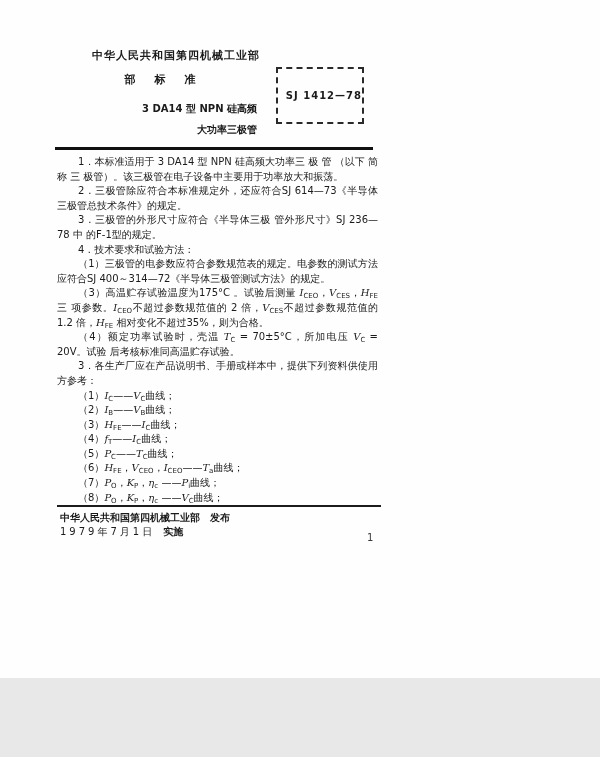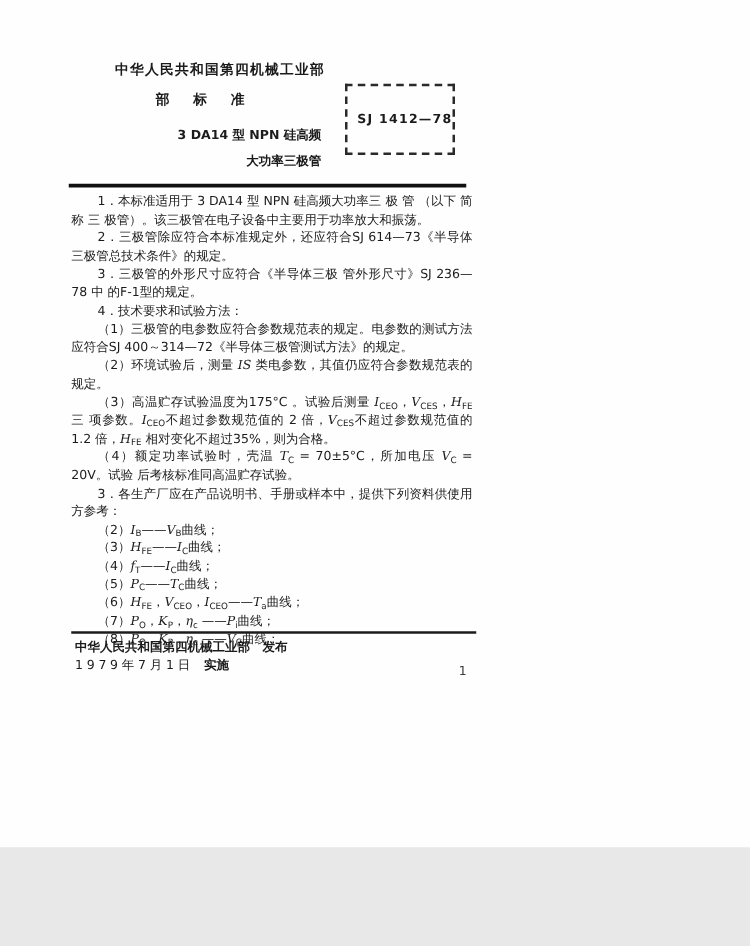--- a/index.html
+++ b/index.html
@@ -81,24 +81,24 @@
   </div>
 
   <div class="header-rule"></div>
 
   <div class="body-text">
       <p>1．本标准适用于 3 DA14 型 NPN 硅高频大功率三 极 管 （以下 简 称 三 极管）。该三极管在电子设备中主要用于功率放大和振荡。</p>
       <p>2．三极管除应符合本标准规定外，还应符合SJ 614—73《半导体三极管总技术条件》的规定。</p>
       <p>3．三极管的外形尺寸应符合《半导体三极 管外形尺寸》SJ 236—78 中 的F-1型的规定。</p>
       <p>4．技术要求和试验方法：</p>
       <p>（1）三极管的电参数应符合参数规范表的规定。电参数的测试方法应符合SJ 400～314—72《半导体三极管测试方法》的规定。</p>
-      <p>（2）环境试验后，测量 <i>IS</i> 类电参数，其值仍应符合参数规范表的规定。</p>
       <p>（3）高温贮存试验温度为175°C 。试验后测量 <i>I</i><sub>CEO</sub>，<i>V</i><sub>CES</sub>，<i>H</i><sub>FE</sub> 三 项参数。<i>I</i><sub>CEO</sub>不超过参数规范值的 2 倍，<i>V</i><sub>CES</sub>不超过参数规范值的 1.2 倍，<i>H</i><sub>FE</sub> 相对变化不超过35%，则为合格。</p>
       <p>（4）额定功率试验时，壳温 <i>T</i><sub>C</sub> = 70±5°C，所加电压 <i>V</i><sub>C</sub> = 20V。试验 后考核标准同高温贮存试验。</p>
       <p>3．各生产厂应在产品说明书、手册或样本中，提供下列资料供使用方参考：</p>
+      <p>（1）<i>I</i><sub>C</sub>——<i>V</i><sub>C</sub>曲线；</p>
       <p>（2）<i>I</i><sub>B</sub>——<i>V</i><sub>B</sub>曲线；</p>
       <p>（3）<i>H</i><sub>FE</sub>——<i>I</i><sub>C</sub>曲线；</p>
       <p>（4）<i>f</i><sub>T</sub>——<i>I</i><sub>C</sub>曲线；</p>
       <p>（5）<i>P</i><sub>C</sub>——<i>T</i><sub>C</sub>曲线；</p>
       <p>（6）<i>H</i><sub>FE</sub>，<i>V</i><sub>CEO</sub>，<i>I</i><sub>CEO</sub>——<i>T</i><sub>a</sub>曲线；</p>
       <p>（7）<i>P</i><sub>O</sub>，<i>K</i><sub>P</sub>，<i>η</i><sub>c</sub> ——<i>P</i><sub>i</sub>曲线；</p>
       <p>（8）<i>P</i><sub>O</sub>，<i>K</i><sub>P</sub>，<i>η</i><sub>c</sub> ——<i>V</i><sub>C</sub>曲线；</p>
     </div>
 
   <div class="footer-rule"></div>

